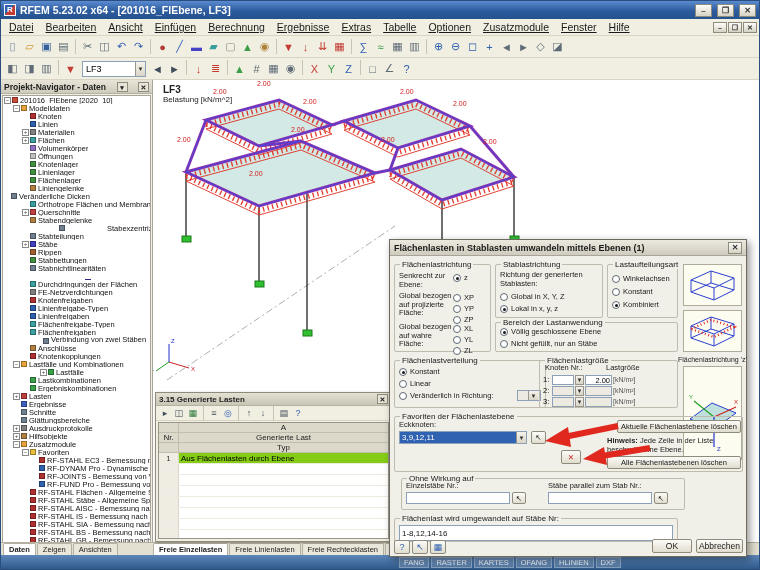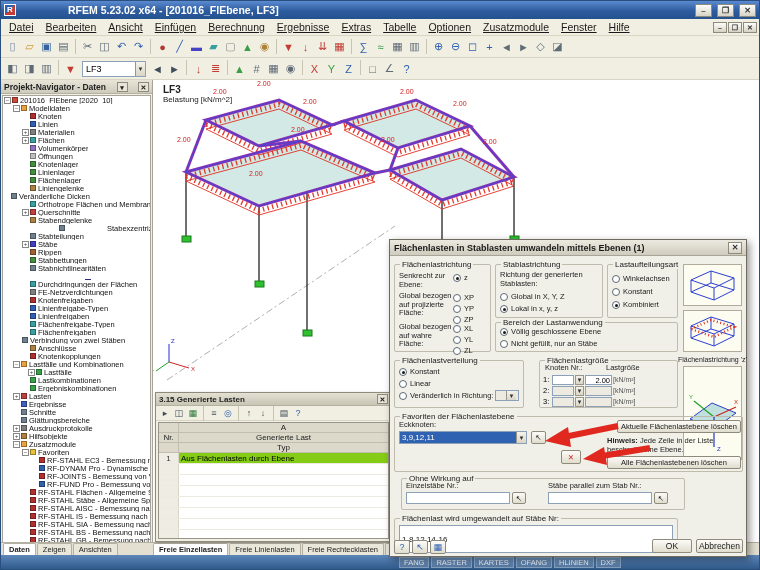--- a/index.html
+++ b/index.html
@@ -1,21 +1,21 @@
 <!DOCTYPE html>
 <html><head>
 <meta charset="utf-8">
 <style>
 *{margin:0;padding:0;box-sizing:border-box;font-family:"Liberation Sans",sans-serif;}
 html,body{width:760px;height:570px;overflow:hidden;background:#9DB2C8;}
 #win{position:relative;width:760px;height:570px;background:#F1EFE2;border:1px solid #2A4F7E;overflow:hidden;}
 
 .titlebar{height:18px;background:linear-gradient(#5A8AD0,#2D5C9E 55%,#24528F);display:flex;align-items:center;color:#fff;font-size:10.5px;font-weight:bold;padding:0 3px;gap:4px;}
 .appicon{width:12px;height:12px;background:linear-gradient(135deg,#2E5FB0 50%,#C33B33 50%);border:1px solid #fff;color:#fff;font-size:8px;line-height:10px;text-align:center;font-weight:bold;flex:none;}
-.t-title{flex:1;white-space:nowrap;overflow:hidden;margin-left:48px;}
+.t-title{flex:1;white-space:nowrap;overflow:hidden;}
 .wbtn{width:17px;height:13px;background:linear-gradient(#FDFDFB,#D6D2C4);border:1px solid #8E8A7C;color:#333;font-size:8px;line-height:11px;text-align:center;font-weight:bold;margin-left:1px;flex:none;}
 .menubar{height:17px;background:#F1EFE2;border-bottom:1px solid #D9D5C5;display:flex;align-items:center;font-size:10.5px;color:#1a1a1a;padding:0 2px;}
 .menu-item{padding:1px 6px;white-space:nowrap;text-decoration:underline;}
 .mdi{margin-left:auto;display:flex;}
 .mdi .wbtn{width:14px;height:11px;font-size:7px;line-height:9px;}
 .toolbar{height:22px;background:#F1EFE2;border-bottom:1px solid #D9D5C5;display:flex;align-items:center;padding:0 3px;}
 .tbi{width:17px;height:18px;display:flex;align-items:center;justify-content:center;font-size:11px;border:1px solid transparent;border-radius:2px;flex:none;}
 .tb-sep{width:1px;height:15px;background:#C8C4B4;margin:0 3px;flex:none;}
 .combo{height:16px;background:#fff;border:1px solid #8CA0B8;display:flex;align-items:center;font-size:9px;padding-left:3px;margin:0 3px;}
 .combo .cval{flex:1;}
@@ -351,41 +351,41 @@
           <div class="tree-row" style="padding-left: 19px;">
             <span class="exp"></span>
             <span class="ticon" style="background: rgb(58, 160, 160);"></span>
             <span class="tlabel">Flächenfreigabe-Typen</span>
           </div>
           <div class="tree-row" style="padding-left: 19px;">
             <span class="exp"></span>
             <span class="ticon" style="background: rgb(58, 160, 160);"></span>
             <span class="tlabel">Flächenfreigaben</span>
           </div>
-          <div class="tree-row" style="padding-left: 11px;">
+          <div class="tree-row" style="padding-left: 32px; align-items: flex-end;">
             <span class="exp"></span>
             <span class="ticon" style="background: rgb(112, 128, 144);"></span>
             <span class="tlabel">Verbindung von zwei Stäben</span>
           </div>
           <div class="tree-row" style="padding-left: 19px;">
             <span class="exp"></span>
             <span class="ticon" style="background: rgb(176, 128, 64);"></span>
             <span class="tlabel">Anschlüsse</span>
           </div>
           <div class="tree-row" style="padding-left: 19px;">
             <span class="exp"></span>
             <span class="ticon" style="background: rgb(176, 48, 48);"></span>
             <span class="tlabel">Knotenkopplungen</span>
           </div>
           <div class="tree-row" style="padding-left: 10px;">
             <span class="exp box">−</span>
             <span class="ticon" style="background: rgb(232, 163, 61);"></span>
             <span class="tlabel">Lastfälle und Kombinationen</span>
           </div>
-          <div class="tree-row" style="padding-left: 25px;">
+          <div class="tree-row" style="padding-left: 37px;">
             <span class="exp box">+</span>
             <span class="ticon" style="background: rgb(58, 160, 74);"></span>
             <span class="tlabel">Lastfälle</span>
           </div>
           <div class="tree-row" style="padding-left: 19px;">
             <span class="exp"></span>
             <span class="ticon" style="background: rgb(58, 160, 74);"></span>
             <span class="tlabel">Lastkombinationen</span>
           </div>
           <div class="tree-row" style="padding-left: 19px;">
@@ -746,21 +746,21 @@
         <div class="optrow" style="position:absolute;left:4px;top:3px">
             <span class="rad on"></span>
             <span>Völlig geschlossene Ebene</span>
           </div>
         <div class="optrow" style="position:absolute;left:4px;top:15px">
             <span class="rad"></span>
             <span>Nicht gefüllt, nur an Stäbe</span>
           </div>
       </div>
 
-      <div class="grp" style="left:4px;top:104px;width:130px;height:48px">
+      <div class="grp" style="left:4px;top:104px;width:152px;height:48px">
         <span class="gt">Flächenlastverteilung</span>
         <div class="optrow" style="position:absolute;left:4px;top:5px">
             <span class="rad on"></span>
             <span>Konstant</span>
           </div>
         <div class="optrow" style="position:absolute;left:4px;top:17px">
             <span class="rad"></span>
             <span>Linear</span>
           </div>
         <div class="optrow" style="position:absolute;left:4px;top:29px">
@@ -870,21 +870,21 @@
         <div class="glabel" style="position:absolute;left:4px;top:3px">Einzelstäbe Nr.:</div>
         <div class="inp" style="position:absolute;left:4px;top:13px;width:104px;height:12px"></div>
         <div class="btn" style="position:absolute;left:110px;top:13px;width:14px;height:12px">↖</div>
         <div class="glabel" style="position:absolute;left:146px;top:3px">Stäbe parallel zum Stab Nr.:</div>
         <div class="inp" style="position:absolute;left:146px;top:13px;width:104px;height:12px"></div>
         <div class="btn" style="position:absolute;left:252px;top:13px;width:14px;height:12px">↖</div>
       </div>
 
       <div class="grp" style="left:4px;top:262px;width:284px;height:24px">
         <span class="gt">Flächenlast wird umgewandelt auf Stäbe Nr:</span>
-        <div class="inp" style="position:absolute;left:4px;top:6px;width:274px;height:28px">1-8,12,14-16</div>
+        <div class="inp" style="position:absolute;left:4px;top:6px;width:274px;height:16px">1-8,12,14-16</div>
       </div>
 
       <div style="position:absolute;left:4px;top:284px;display:flex">
           <div class="sbtn">?</div>
           <div class="sbtn">↖</div>
           <div class="sbtn">▦</div>
         </div>
       <div class="btn" style="position:absolute;left:262px;top:283px;width:40px;height:14px;font-size:8.5px">OK</div>
       <div class="btn" style="position:absolute;left:306px;top:283px;width:47px;height:14px;font-size:8.5px">Abbrechen</div>
     </div>

